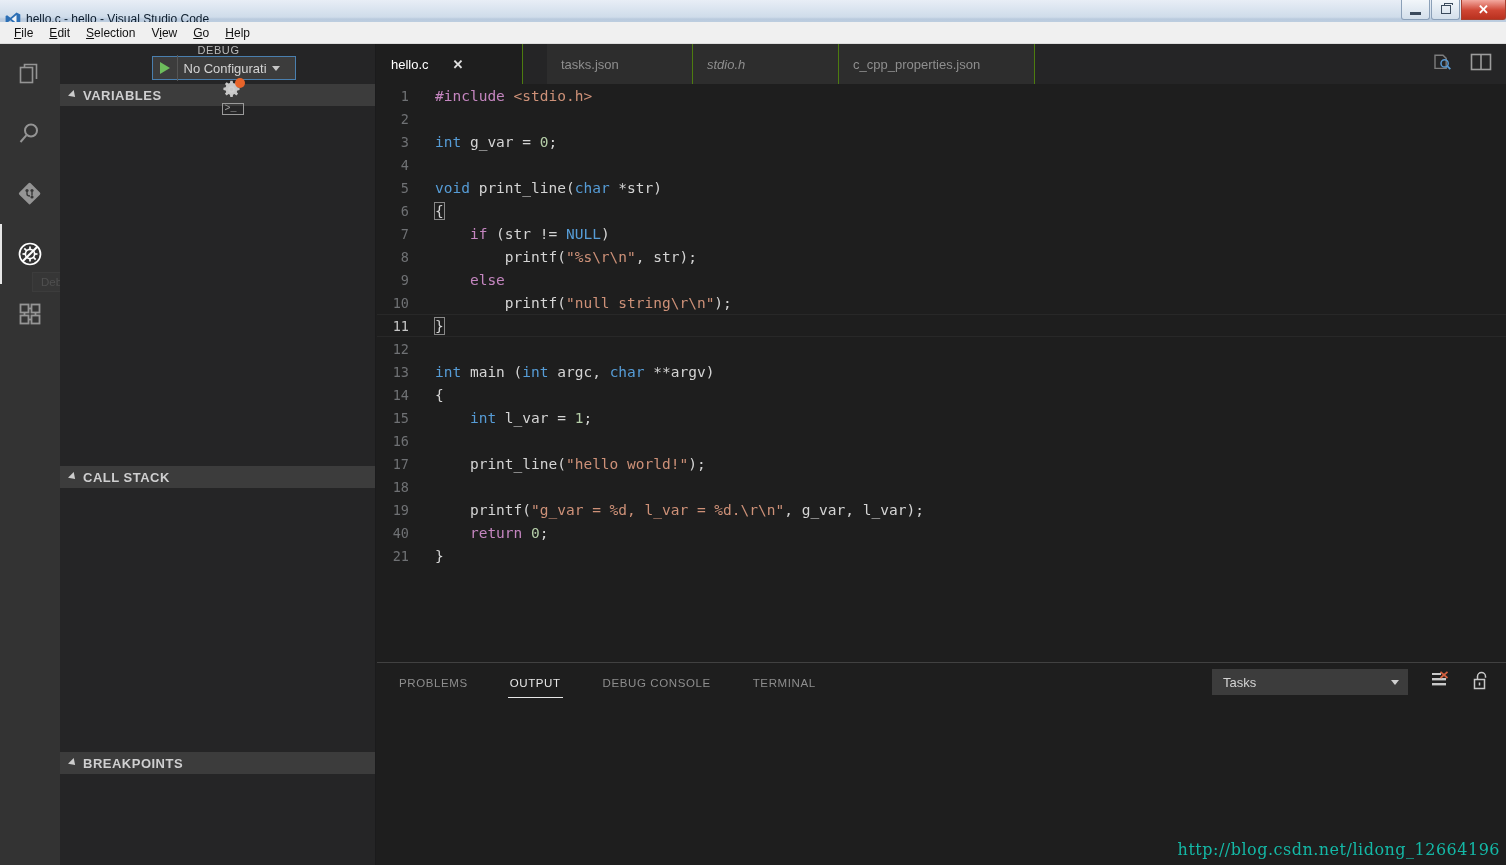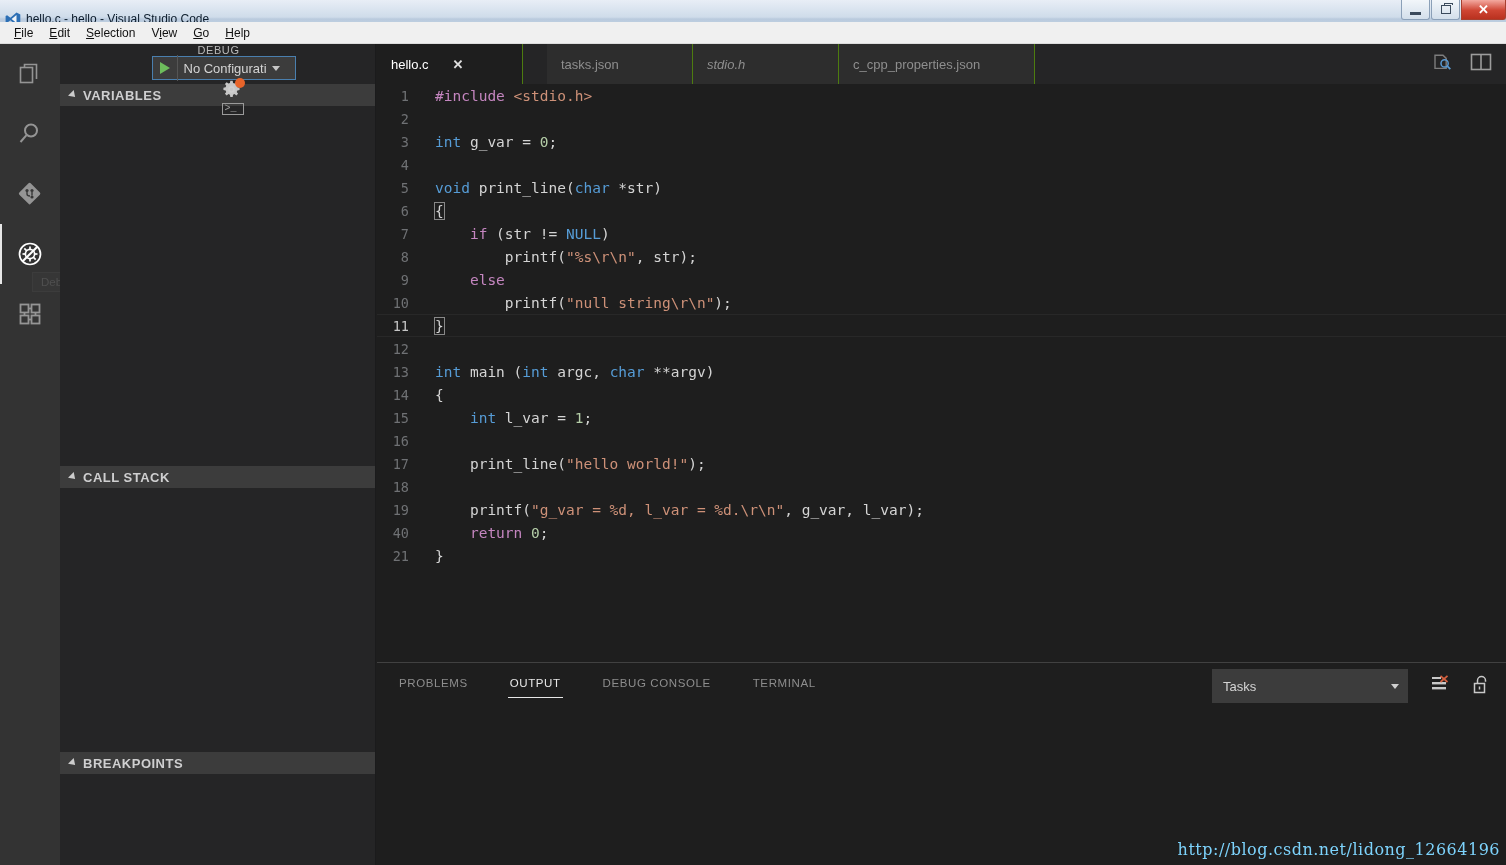--- a/index.html
+++ b/index.html
@@ -200,32 +200,32 @@
     position:relative;padding:8px 2px 9px 2px;font-family:"Liberation Sans", sans-serif;
   }
   .ptab.active{color:#e7e7e7;}
   .ptab.active:after{
     content:"";position:absolute;left:0;right:0;bottom:0;height:1px;background:#e7e7e7;
   }
   .panel-actions{
     position:absolute;right:16px;top:6px;display:flex;align-items:center;
   }
   .tasks-select{
-    width:196px;height:34px;background:#3c3c3c;border:1px solid #3c3c3c;
+    width:196px;height:26px;background:#3c3c3c;border:1px solid #3c3c3c;
     display:flex;align-items:center;justify-content:space-between;
     padding:0 8px 0 10px;box-sizing:border-box;cursor:pointer;
   }
   .tasks-select .lbl{font-size:13px;color:#d4d4d4;}
   .tasks-select .caret2{
     width:0;height:0;border-left:4.5px solid transparent;border-right:4.5px solid transparent;
     border-top:5px solid #d0d0d0;
   }
   .panel-icon{margin-left:22px;cursor:pointer;display:flex;align-items:center;}
   .watermark{
-    position:absolute;right:6px;bottom:6px;font-size:16px;color:#7dd3fc;
+    position:absolute;right:6px;bottom:6px;font-size:16px;color:#14b8a6;
     font-family:"DejaVu Serif","Liberation Serif",serif;letter-spacing:.5px;
   }
 </style>
 </head>
 <body>
 
 <div class="titlebar">
   <div class="vscode-logo">
     <svg width="16" height="14" viewBox="0 0 16 14">
       <path d="M11.5 0.6 L15.3 2.4 L15.3 11.6 L11.5 13.4 L5.4 8.2 L2.1 10.7 L0.6 9.9 L0.6 4.1 L2.1 3.3 L5.4 5.8 Z" fill="#2c6fb5"></path>

